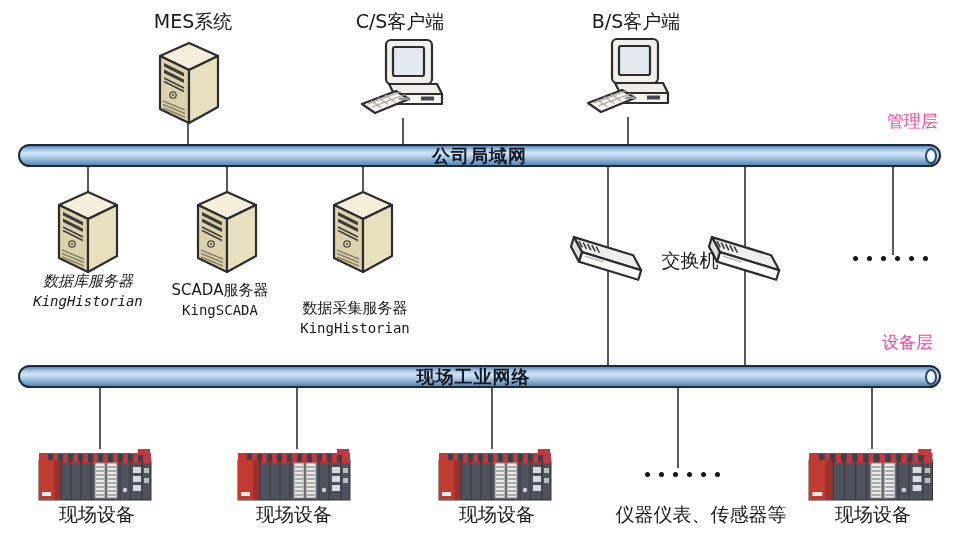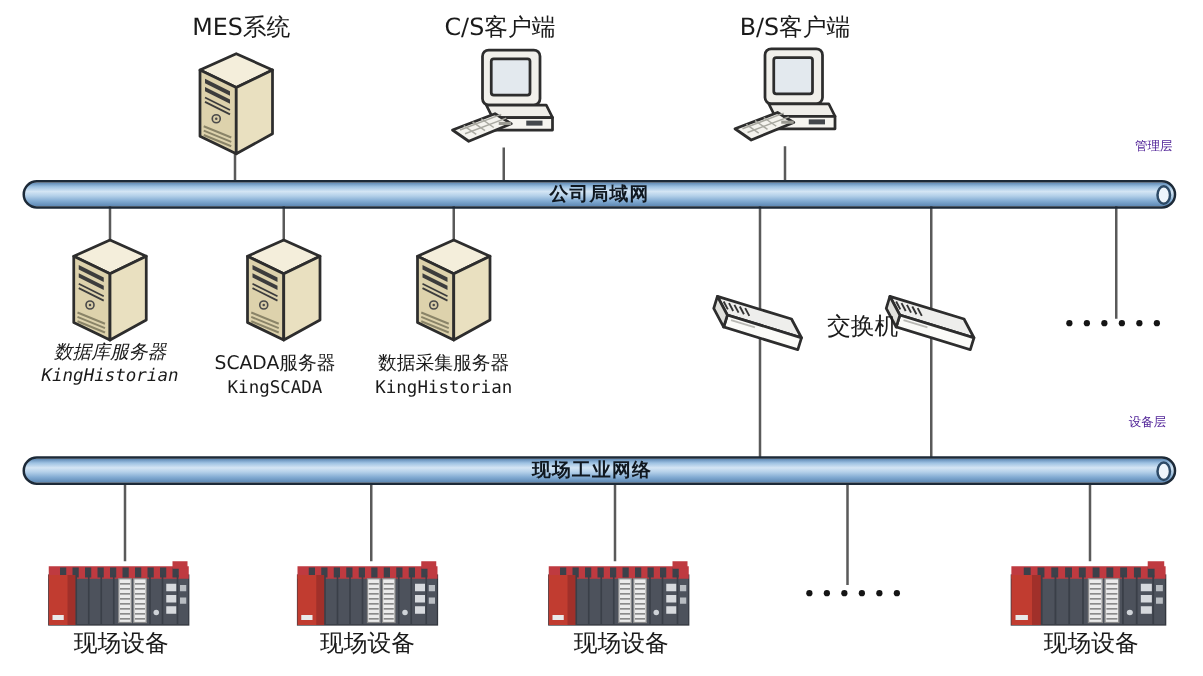--- a/index.html
+++ b/index.html
@@ -12,23 +12,23 @@
     position:absolute;left:18px;width:923px;height:23px;box-sizing:border-box;
     border:2px solid #1d2a38;border-radius:12px;
     background:linear-gradient(180deg,#5d88b4 0%,#9ec2e2 18%,#d4e5f4 38%,#b4d0e9 56%,#82abd2 78%,#5d88b4 100%);
   }
   .bus-cap{
     position:absolute;right:2px;top:1.5px;width:12px;height:16px;box-sizing:border-box;
     border:2px solid #2d4a66;border-radius:50%;background:#eef5fb;
   }
   .bus-label{
     position:absolute;left:50%;top:50%;transform:translate(-50%,-52%);
-    font-size:15px;font-weight:bold;letter-spacing:1px;color:#101820;white-space:nowrap;
+    font-size:18px;font-weight:bold;letter-spacing:1px;color:#101820;white-space:nowrap;
   }
-  .layer-label{position:absolute;font-size:10px;color:#4c1d95;white-space:nowrap;}
+  .layer-label{position:absolute;font-size:17px;color:#ec4899;white-space:nowrap;}
   .node-label{position:absolute;transform:translateX(-50%);font-size:19px;white-space:nowrap;text-align:center;}
   .icon{position:absolute;}
   .srv-label{position:absolute;transform:translateX(-50%);text-align:center;font-size:15px;line-height:20px;white-space:nowrap;}
   .mono{font-family:"DejaVu Sans Mono","Liberation Mono",monospace;font-size:14px;}
   .dots{position:absolute;display:flex;gap:9px;}
   .dot{width:5px;height:5px;border-radius:50%;background:#151515;}
 </style>
 </head>
 <body>
 
@@ -202,21 +202,21 @@
   </div>
 
   <div class="srv-label" style="left:88px;top:271px;font-style:italic;">
     <div>数据库服务器</div>
     <div class="mono">KingHistorian</div>
   </div>
   <div class="srv-label" style="left:220px;top:280px;">
     <div>SCADA服务器</div>
     <div class="mono">KingSCADA</div>
   </div>
-  <div class="srv-label" style="left:355px;top:280px;">
+  <div class="srv-label" style="left:355px;top:298px;">
     <div>数据采集服务器</div>
     <div class="mono">KingHistorian</div>
   </div>
 
   <div class="icon" style="left:565px;top:226px;">
     <svg width="86" height="66" viewBox="0 0 86 66">
       <g transform="rotate(17 43 33)">
         <g stroke="#2d2d2d" stroke-width="2.2" stroke-linejoin="round">
           <polygon points="4,22 66,22 78,34 16,34" fill="#eeeeec"></polygon>
           <polygon points="16,34 78,34 78,44 16,44" fill="#fbfbf8"></polygon>
@@ -527,15 +527,16 @@
       <span class="dot"></span>
       <span class="dot"></span>
       <span class="dot"></span>
       <span class="dot"></span>
       <span class="dot"></span>
   </div>
 
   <div class="node-label" style="left:97px;top:502px;">现场设备</div>
   <div class="node-label" style="left:294px;top:502px;">现场设备</div>
   <div class="node-label" style="left:497px;top:502px;">现场设备</div>
+  <div class="node-label" style="left:701px;top:502px;">仪器仪表、传感器等</div>
   <div class="node-label" style="left:873px;top:502px;">现场设备</div>
 
 </div>
 
 </body></html>

